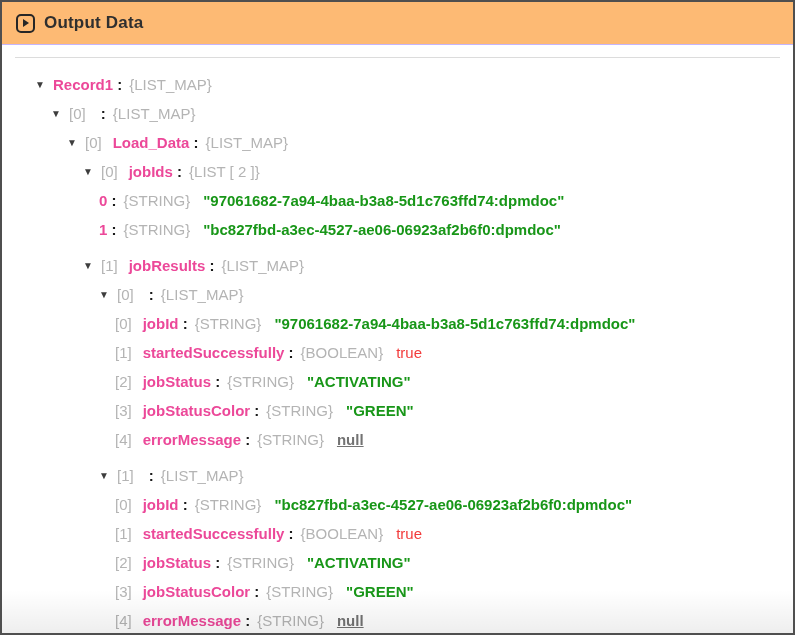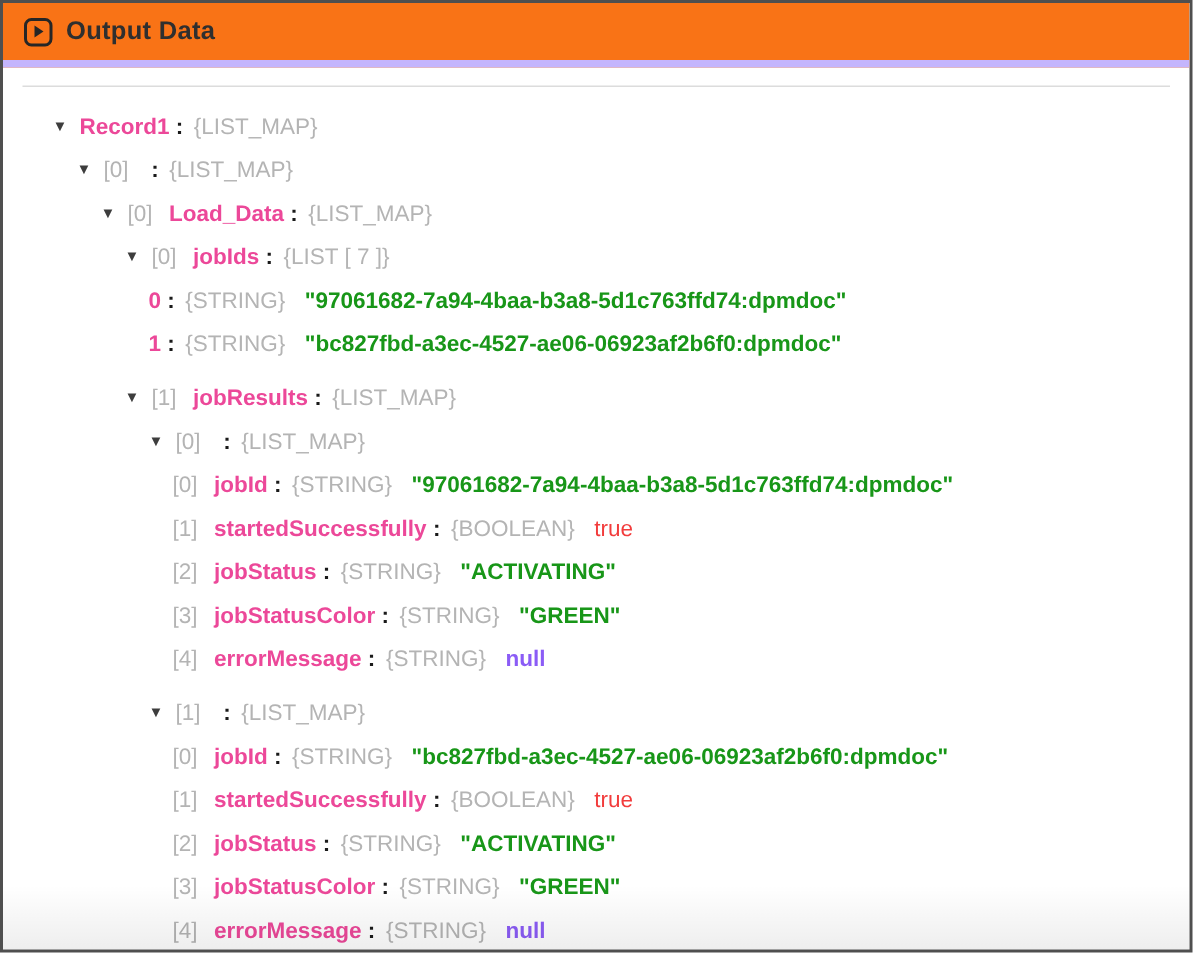--- a/index.html
+++ b/index.html
@@ -11,22 +11,22 @@
     width: 795px; height: 635px;
     border: 2px solid #4f4f4f;
     background: #fff;
     overflow: hidden;
   }
 
   .header {
     height: 43px;
     display: flex; align-items: center;
     padding-left: 14px;
-    border-bottom: 5px solid #c4b5fd;
-    background: #f97316;
+    border-bottom: 1px solid #c4b5fd;
+    background: #fdba74;
   }
   .play-icon {
     width: 19px; height: 19px;
     border: 2.5px solid #262626;
     border-radius: 5px;
     display: inline-flex; align-items: center; justify-content: center;
     margin-right: 9px;
   }
   .play-icon::after {
     content: "";
@@ -73,21 +73,21 @@
     cursor: pointer;
     line-height: 1;
   }
   .idx { color: #b4b4b4; margin-right: 11px; }
   .key { color: #ec4899; font-weight: 700; }
   .colon { color: #1a1a1a; font-weight: 700; margin-right: 7px; }
   .type { color: #b4b4b4; }
   .val { margin-left: 13px; font-weight: 700; }
   .val.green { color: #189618; }
   .val.red   { color: #f23c3c; font-weight: 400; }
-  .val.black { color: #8b5cf6; }
+  .val.black { color: #737373; text-decoration: underline; }
 </style>
 </head>
 <body>
 
 <div class="panel">
   <div class="header">
     <span class="play-icon"></span>
     <span class="title">Output Data</span>
   </div>
   <div class="content">
@@ -110,21 +110,21 @@
           <span class="idx">[0]</span>
           <span class="key">Load_Data</span>
           <span class="colon">&nbsp;:</span>
           <span class="type">{LIST_MAP}</span>
         </div>
         <div class="row" style="padding-left: 81px;">
           <span class="arrow">▼</span>
           <span class="idx">[0]</span>
           <span class="key">jobIds</span>
           <span class="colon">&nbsp;:</span>
-          <span class="type">{LIST [ 7 ]}</span>
+          <span class="type">{LIST [ 2 ]}</span>
         </div>
         <div class="row" style="padding-left: 97px;">
           <span class="key">0</span>
           <span class="colon">&nbsp;:</span>
           <span class="type">{STRING}</span>
           <span class="val green">"97061682-7a94-4baa-b3a8-5d1c763ffd74:dpmdoc"</span>
         </div>
         <div class="row" style="padding-left: 97px;">
           <span class="key">1</span>
           <span class="colon">&nbsp;:</span>

